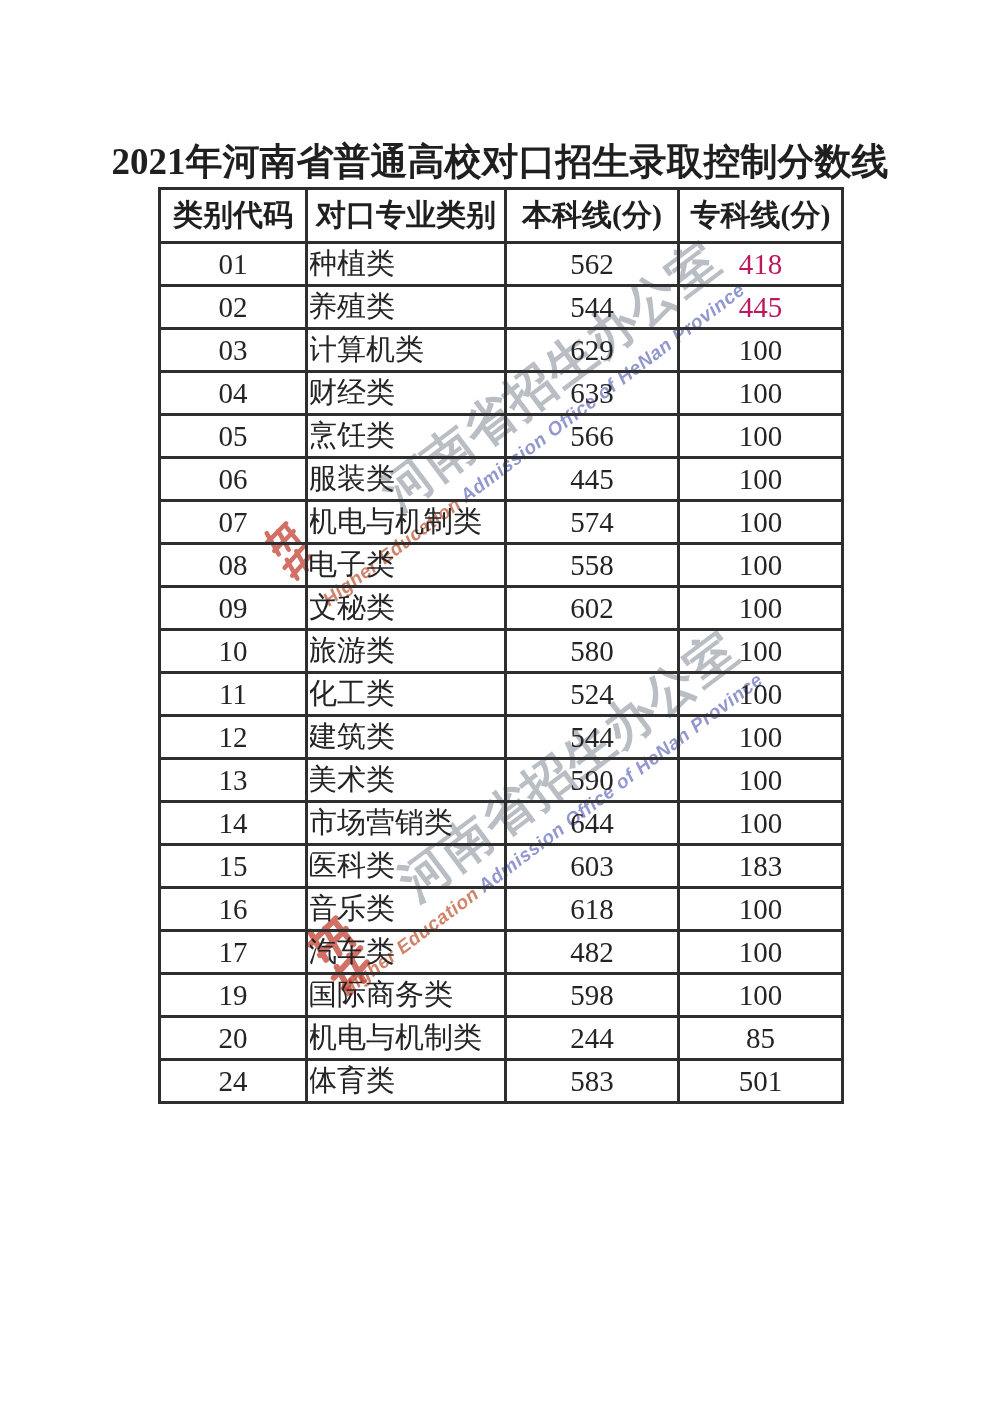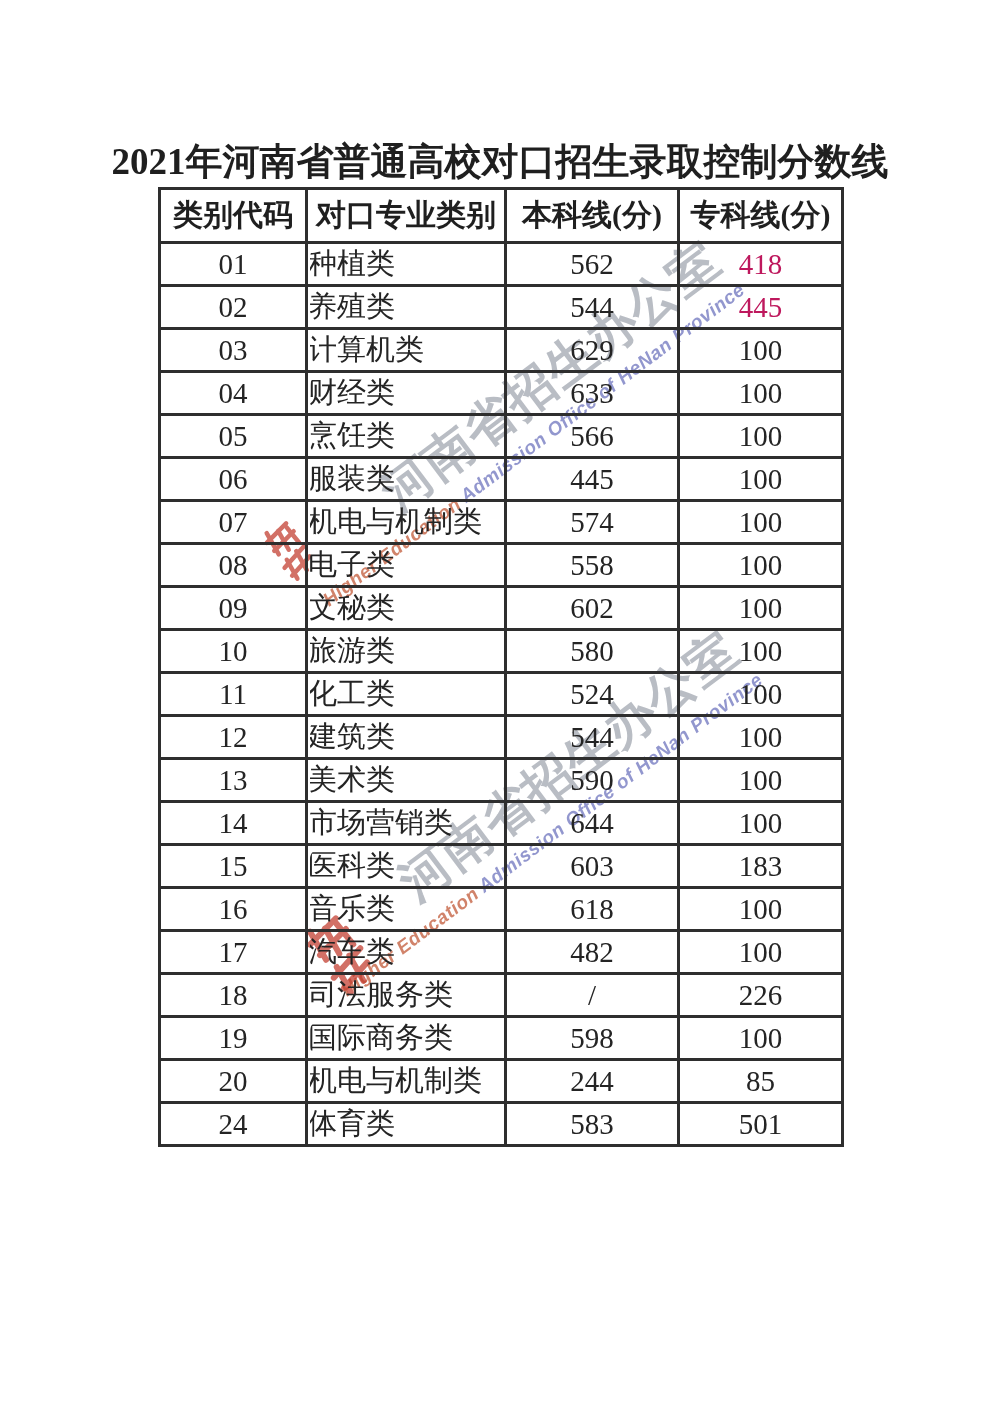--- a/index.html
+++ b/index.html
@@ -235,26 +235,20 @@
           <td>618</td>
           <td>100</td>
         </tr>
         <tr>
           <td>17</td>
           <td class="cat">汽车类</td>
           <td>482</td>
           <td>100</td>
         </tr>
         <tr>
-          <td>18</td>
-          <td class="cat">司法服务类</td>
-          <td>/</td>
-          <td>226</td>
-        </tr>
-        <tr>
           <td>19</td>
           <td class="cat">国际商务类</td>
           <td>598</td>
           <td>100</td>
         </tr>
         <tr>
           <td>20</td>
           <td class="cat">机电与机制类</td>
           <td>244</td>
           <td>85</td>

